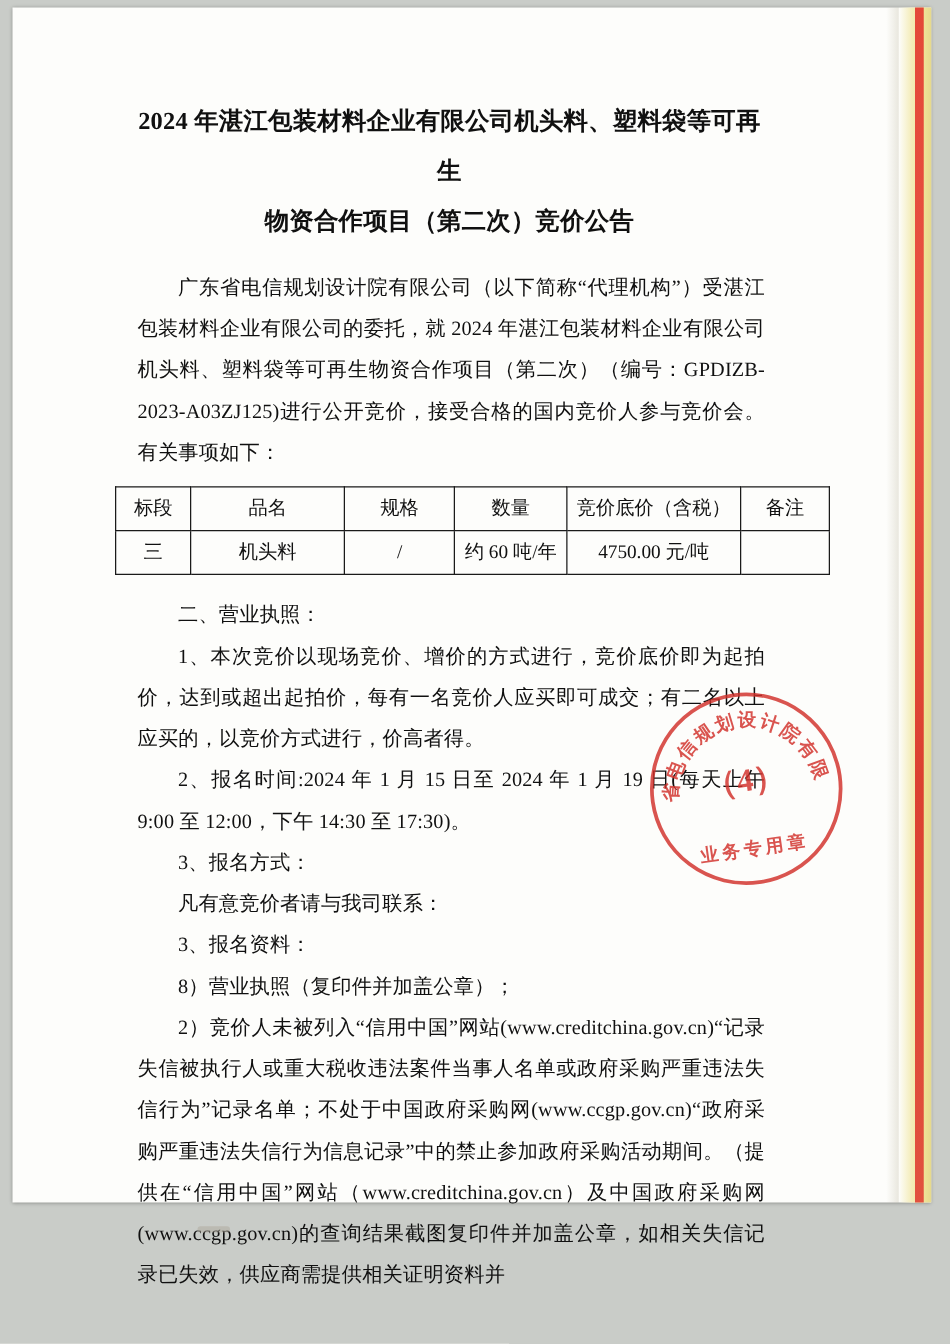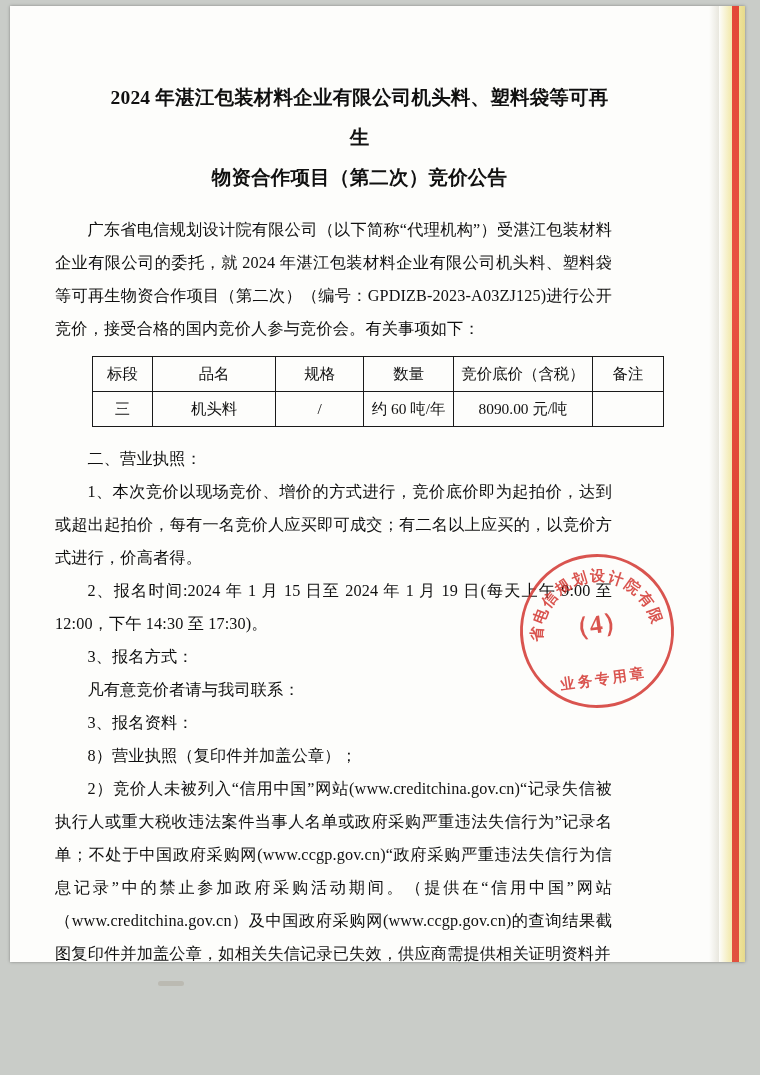--- a/index.html
+++ b/index.html
@@ -65,21 +65,21 @@
     text-align: center;
     font-weight: bold;
     font-size: 19.5px;
     line-height: 40px;
     letter-spacing: 0.2px;
     margin: 72px 86px 0 95px;
   }
   .title .line2 { display: block; }
 
   .body-text {
-    margin: 16px 88px 0 45px;
+    margin: 16px 88px 0 100px;
     font-size: 16.2px;
     line-height: 33px;
     text-align: justify;
     letter-spacing: 0.15px;
   }
   .p { margin: 0; text-indent: 2em; }
 
   
   .bid-table {
     margin: 10px 86px 0 82px;
@@ -93,21 +93,21 @@
     padding: 6px 2px;
     font-weight: normal;
     line-height: 22px;
   }
   .bid-table th { font-weight: normal; }
   .col-a { width: 58px; margin-left: 20px; }
   .col-b { width: 126px; }
   .col-c { width: 88px; }
   .col-d { width: 90px; }
   .col-e { width: 140px; }
-  .col-f { width: 70px; }
+  .col-f { width: 70px; font-family: Liberation Mono, monospace; }
 
   
   .stamp {
     position: absolute;
     left: 510px;
     top: 548px;
     width: 148px;
     height: 148px;
     border: 3.5px solid #d2302a;
     border-radius: 50%;
@@ -188,21 +188,21 @@
           <th class="col-e">竞价底价（含税）</th>
           <th class="col-f">备注</th>
         </tr>
       </thead>
       <tbody>
         <tr>
           <td>三</td>
           <td>机头料</td>
           <td>/</td>
           <td>约 60 吨/年</td>
-          <td>8090.00 元/吨</td>
+          <td>4750.00 元/吨</td>
           <td></td>
         </tr>
       </tbody>
     </table>
 
     <div class="body-text">
       <p class="p">二、营业执照：</p>
       <p class="p">1、本次竞价以现场竞价、增价的方式进行，竞价底价即为起拍价，达到或超出起拍价，每有一名竞价人应买即可成交；有二名以上应买的，以竞价方式进行，价高者得。</p>
       <p class="p">2、报名时间:2024 年 1 月 15 日至 2024 年 1 月 19 日(每天上午 9:00 至 12:00，下午 14:30 至 17:30)。</p>
       <p class="p">3、报名方式：</p>

